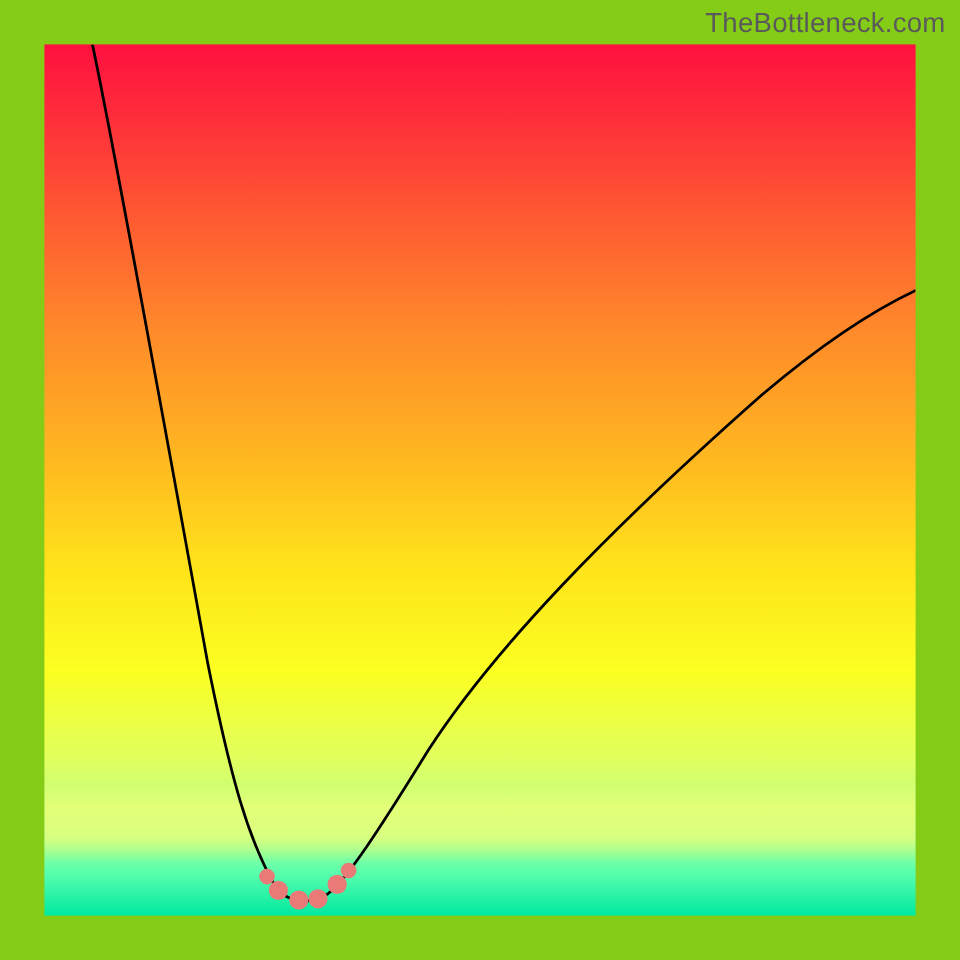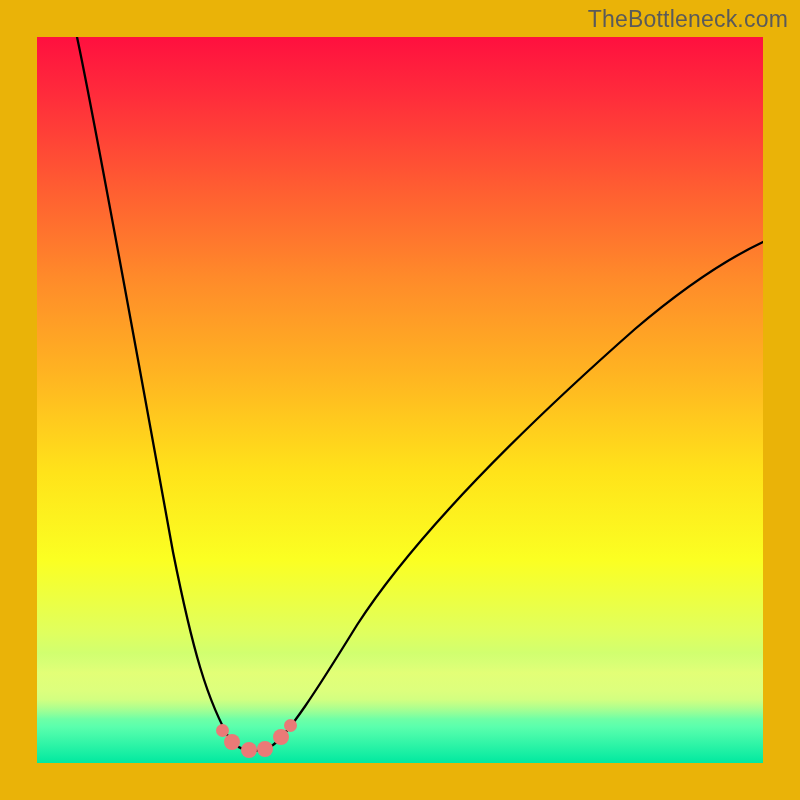--- a/index.html
+++ b/index.html
@@ -7,21 +7,21 @@
     padding: 0;
     width: 800px;
     height: 800px;
     background: #000;
     overflow: hidden;
     font-family: Arial, Helvetica, sans-serif;
   }
   .frame {
     position: absolute;
     inset: 0;
-    background: #eab308;
+    background: #84cc16;
   }
   .plot-area {
     position: absolute;
     left: 37px;
     top: 37px;
     width: 726px;
     height: 726px;
     overflow: hidden;
     background: linear-gradient(
       to bottom,

